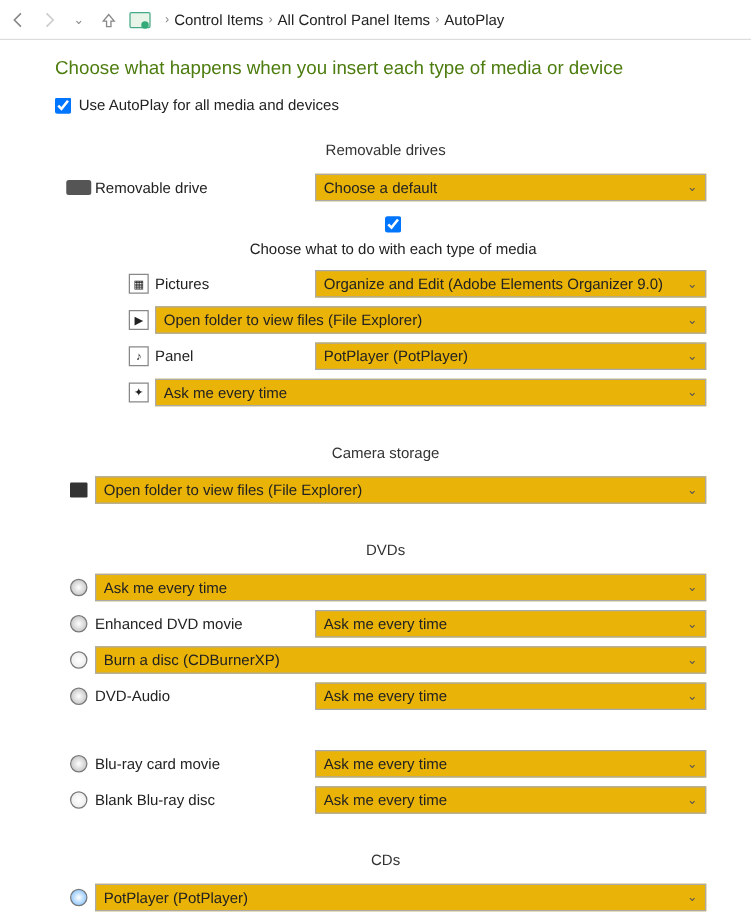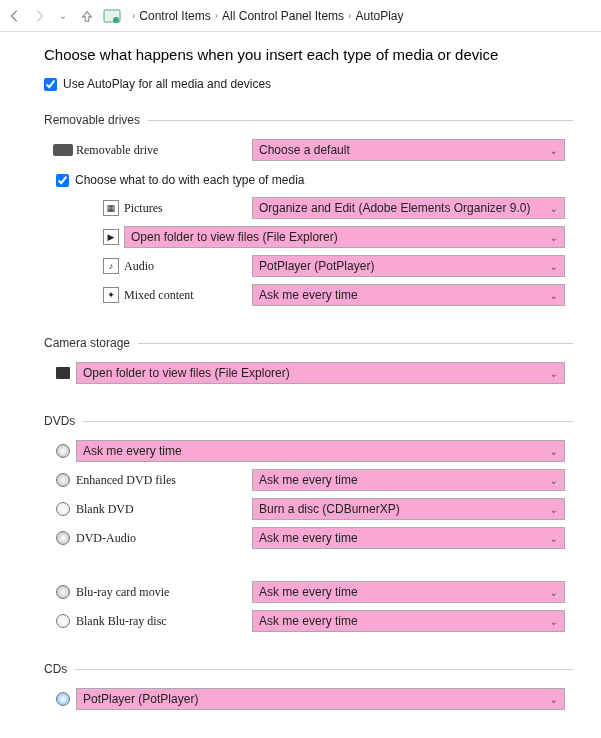--- a/index.html
+++ b/index.html
@@ -32,80 +32,81 @@
     gap: 4px;
     margin-left: 4px;
     color: #222;
   }
   .breadcrumb .sep { color: #888; font-size: 10px; }
   .cp-icon {
     width: 20px; height: 18px; display: inline-flex; align-items:center; justify-content:center;
   }
   .content { padding: 10px 28px 10px 44px; }
   .heading {
-    color: #000000;
+    color: #4d7c0f;
     font-size: 15px;
     margin: 4px 0 14px 0;
     font-weight: 400;
   }
   .checkbox-row {
     display: flex;
     align-items: center;
     gap: 6px;
     margin-bottom: 22px;
   }
   .checkbox-row input { width: 13px; height: 13px; margin:0;}
   .group { margin-bottom: 28px; }
   .group-title {
     display: flex;
     align-items: center;
     margin-bottom: 10px;
     color: #333;
+    flex-direction: column;
   }
   .group-title .line {
     flex: 1;
     height: 1px;
     background: #ccc;
     margin-left: 8px;
   }
   .row {
     display: flex;
     align-items: center;
     min-height: 26px;
     margin-bottom: 3px;
   }
   .row .iconcell {
     width: 26px;
     display: flex; align-items: center; justify-content: center;
     margin-left: 6px;
   }
   .row .label {
     flex: 0 0 176px;
-    font-family: Liberation Serif, serif;
   }
   .row.media .iconcell { margin-left: 54px; }
   .row.media .label { flex: 0 0 128px; }
   .row .dropdown {
     flex: 1;
     height: 22px;
     border: 1px solid #aaa;
-    background: #f9a8d4;
+    background: #eab308;
     display: flex;
     align-items: center;
     justify-content: space-between;
     padding: 0 6px;
     cursor: pointer;
     margin-right: 8px;
   }
   .row .dropdown .chev { color: #555; font-size: 10px; }
   .sub-check {
     display: flex;
     align-items: center;
     gap: 6px;
     margin: 10px 0 8px 12px;
+    flex-direction: column;
   }
   .sub-check input { width: 13px; height: 13px; margin:0;}
   .iconbox {
     width: 16px; height: 16px; border: 1px solid #888; display:inline-flex;
     align-items:center; justify-content:center; font-size:9px; background:#fff;
   }
   .disc-icon {
     width:14px; height:14px; border-radius:50%; border:1px solid #777;
     display:inline-flex; align-items:center; justify-content:center;
     background: radial-gradient(circle,#fff 0%,#ddd 70%);
@@ -200,31 +201,30 @@
         </span>
       <div class="dropdown">
         <span>Open folder to view files (File Explorer)</span>
         <span class="chev">⌄</span>
       </div>
     </div>
     <div class="row media">
       <span class="iconcell">
           <span class="iconbox">♪</span>
         </span>
-      <span class="label">Audio</span>
+      <span class="label">Panel</span>
       <div class="dropdown">
         <span>PotPlayer (PotPlayer)</span>
         <span class="chev">⌄</span>
       </div>
     </div>
     <div class="row media">
       <span class="iconcell">
           <span class="iconbox">✦</span>
         </span>
-      <span class="label">Mixed content</span>
       <div class="dropdown">
         <span>Ask me every time</span>
         <span class="chev">⌄</span>
       </div>
     </div>
   </div>
 
   <div class="group">
     <div class="group-title">
       <span>Camera storage</span>
@@ -252,31 +252,30 @@
         </span>
       <div class="dropdown">
         <span>Ask me every time</span>
         <span class="chev">⌄</span>
       </div>
     </div>
     <div class="row">
       <span class="iconcell">
           <span class="disc-icon dvd"></span>
         </span>
-      <span class="label">Enhanced DVD files</span>
+      <span class="label">Enhanced DVD movie</span>
       <div class="dropdown">
         <span>Ask me every time</span>
         <span class="chev">⌄</span>
       </div>
     </div>
     <div class="row">
       <span class="iconcell">
           <span class="disc-icon blank"></span>
         </span>
-      <span class="label">Blank DVD</span>
       <div class="dropdown">
         <span>Burn a disc (CDBurnerXP)</span>
         <span class="chev">⌄</span>
       </div>
     </div>
     <div class="row">
       <span class="iconcell">
           <span class="disc-icon dvd"></span>
         </span>
       <span class="label">DVD-Audio</span>

